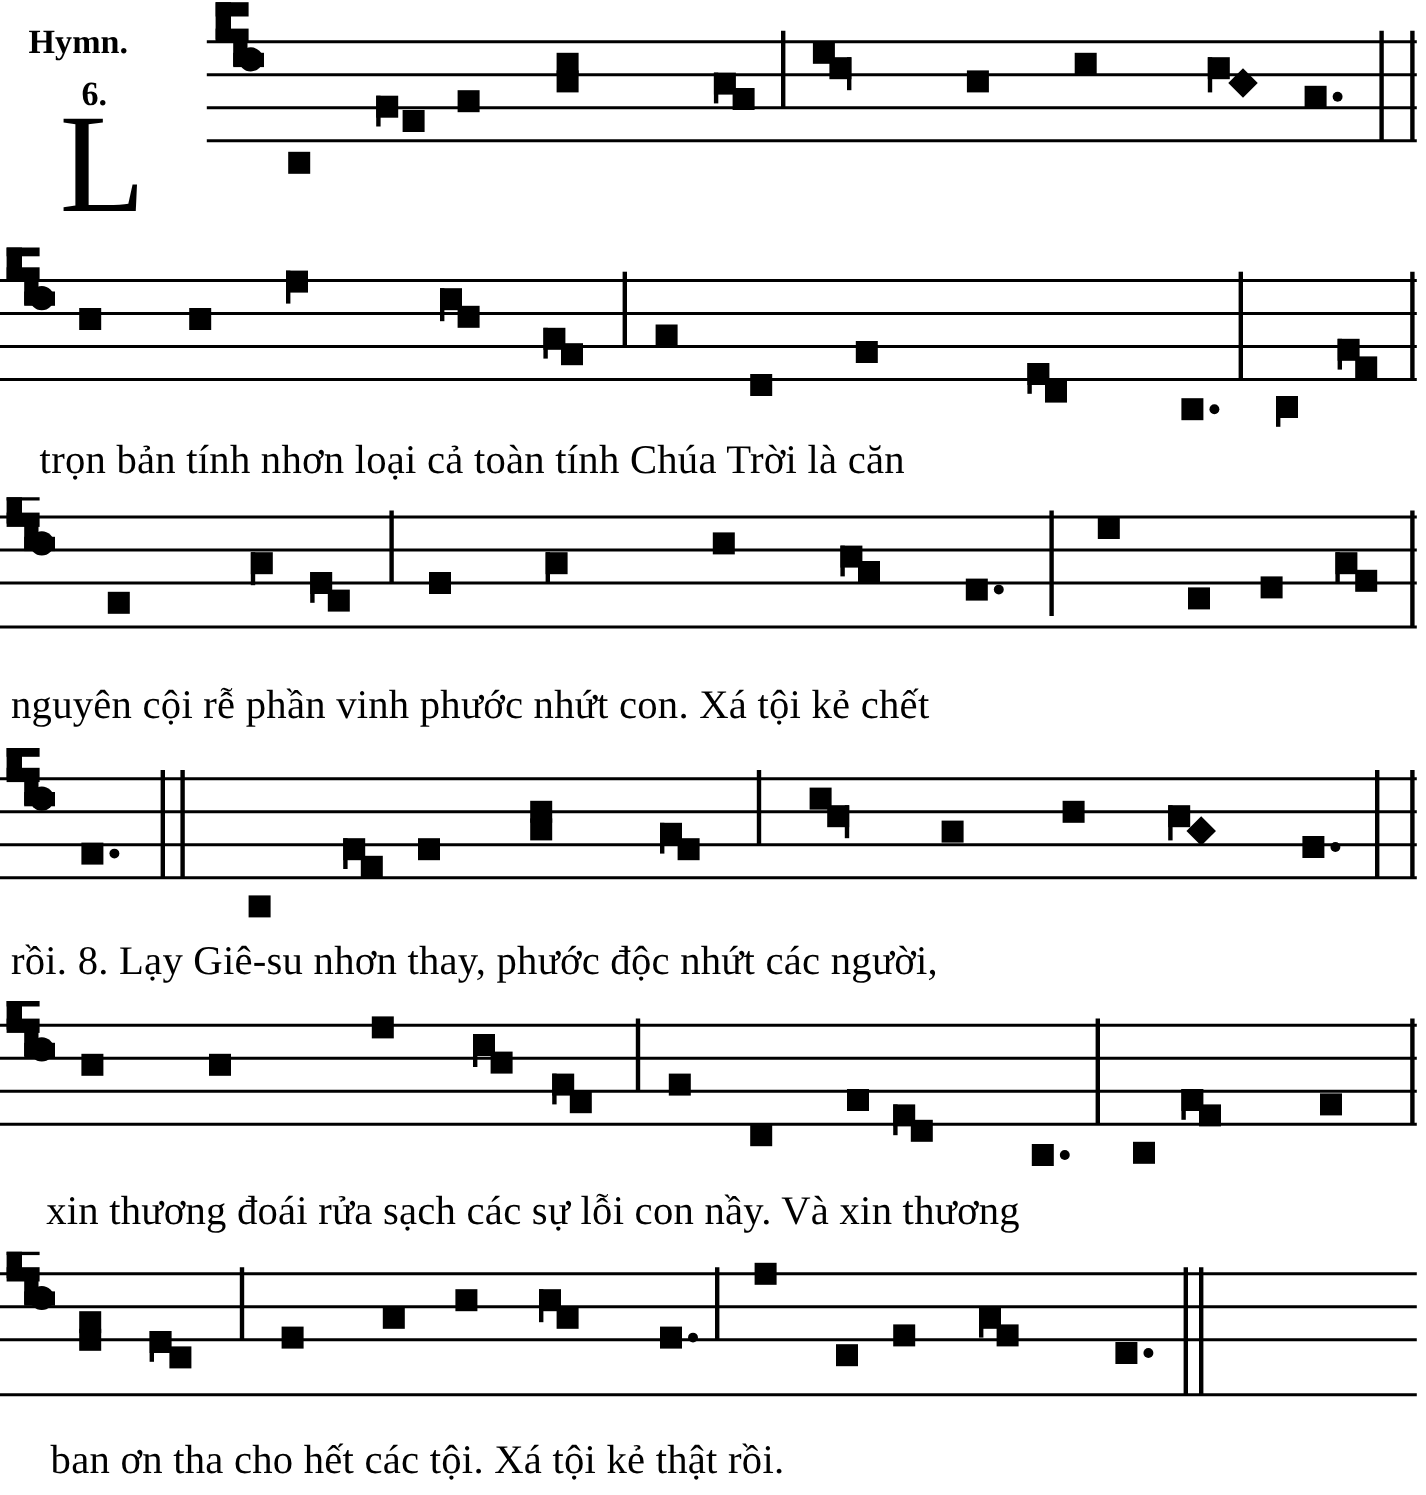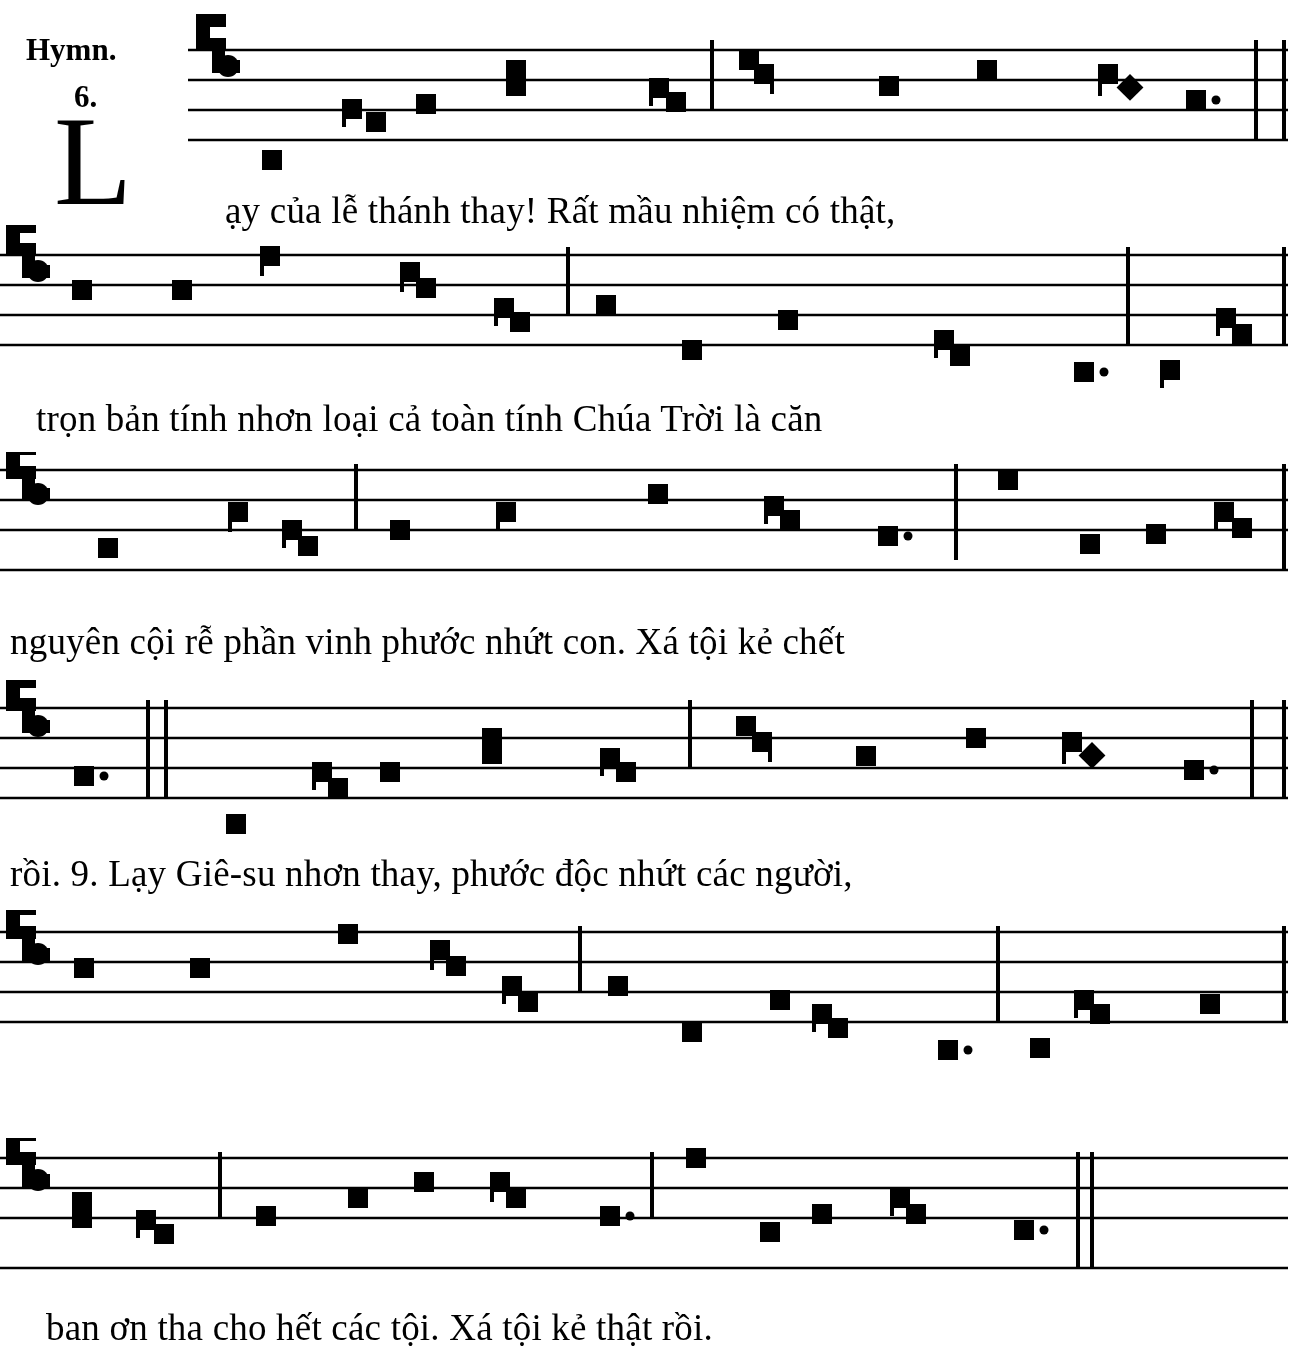--- a/index.html
+++ b/index.html
@@ -56,21 +56,21 @@
 
   svg { display: block; }
 
   .sysbox { position: relative; }
 </style>
 </head>
 <body>
 
 <div class="page">
 
-  <div class="sysbox" style="position:absolute;left:0;top:12px;width:1296px;height:222px;">
+  <div class="sysbox" style="position:absolute;left:0;top:0;width:1296px;height:222px;">
     <svg width="1296" height="222" viewBox="0 0 1296 222">
 
       <g stroke="#000" stroke-width="2.6">
         <line x1="188" y1="38" x2="1288" y2="38"></line>
         <line x1="188" y1="68" x2="1288" y2="68"></line>
         <line x1="188" y1="98" x2="1288" y2="98"></line>
         <line x1="188" y1="128" x2="1288" y2="128"></line>
       </g>
 
       <g fill="#000">
@@ -107,21 +107,20 @@
         <g transform="translate(1130,62) rotate(45)">
             <rect x="0" y="0" width="19" height="19"></rect>
           </g>
         <rect x="1186" y="78" width="20" height="20"></rect>
           <circle cx="1216" cy="88" r="4.5"></circle>
       </g>
     </svg>
     <div class="hymn-label">Hymn.</div>
     <div class="hymn-num">6.</div>
     <div class="drop-cap">L</div>
-    <div class="lyrics" style="position:absolute;left:225px;top:177px;">ạy của  lễ thánh thay! Rất mầu nhiệm có  thật,</div>
   </div>
 
   <div class="sysbox" style="position:absolute;left:0;top:225px;width:1296px;height:225px;">
     <svg width="1296" height="225" viewBox="0 0 1296 225">
       <g stroke="#000" stroke-width="2.6">
         <line x1="0" y1="30" x2="1288" y2="30"></line>
         <line x1="0" y1="60" x2="1288" y2="60"></line>
         <line x1="0" y1="90" x2="1288" y2="90"></line>
         <line x1="0" y1="120" x2="1288" y2="120"></line>
       </g>
@@ -253,21 +252,21 @@
         <rect x="966" y="48" width="20" height="20"></rect>
         <rect x="1062" y="52" width="20" height="20"></rect>
           <rect x="1062" y="52" width="4" height="32"></rect>
         <g transform="translate(1092,62) rotate(45)">
             <rect x="0" y="0" width="19" height="19"></rect>
           </g>
         <rect x="1184" y="80" width="20" height="20"></rect>
           <circle cx="1214" cy="90" r="4.5"></circle>
       </g>
     </svg>
-    <div class="lyrics" style="position:absolute;left:10px;top:172px;">rồi. 9. Lạy Giê-su nhơn thay, phước độc nhứt các người,</div>
+    <div class="lyrics" style="position:absolute;left:10px;top:172px;">rồi. 8. Lạy Giê-su nhơn thay, phước độc nhứt các người,</div>
   </div>
 
   <div class="sysbox" style="position:absolute;left:0;top:910px;width:1296px;height:228px;">
     <svg width="1296" height="228" viewBox="0 0 1296 228">
       <g stroke="#000" stroke-width="2.6">
         <line x1="0" y1="22" x2="1288" y2="22"></line>
         <line x1="0" y1="52" x2="1288" y2="52"></line>
         <line x1="0" y1="82" x2="1288" y2="82"></line>
         <line x1="0" y1="112" x2="1288" y2="112"></line>
       </g>
@@ -300,20 +299,21 @@
         <rect x="828" y="108" width="20" height="20"></rect>
         <rect x="938" y="130" width="20" height="20"></rect>
           <circle cx="968" cy="140" r="4.5"></circle>
         <rect x="1030" y="128" width="20" height="20"></rect>
         <rect x="1074" y="80" width="20" height="20"></rect>
           <rect x="1074" y="80" width="4" height="28"></rect>
         <rect x="1090" y="94" width="20" height="20"></rect>
         <rect x="1200" y="84" width="20" height="20"></rect>
       </g>
     </svg>
+    <div class="lyrics" style="position:absolute;left:42px;top:170px;">xin thương đoái rửa sạch các sự lỗi con nầy. Và xin thương</div>
   </div>
 
   <div class="sysbox" style="position:absolute;left:0;top:1138px;width:1296px;height:221px;">
     <svg width="1296" height="221" viewBox="0 0 1296 221">
       <g stroke="#000" stroke-width="2.6">
         <line x1="0" y1="20" x2="1288" y2="20"></line>
         <line x1="0" y1="50" x2="1288" y2="50"></line>
         <line x1="0" y1="80" x2="1288" y2="80"></line>
         <line x1="0" y1="130" x2="1288" y2="130"></line>
       </g>

